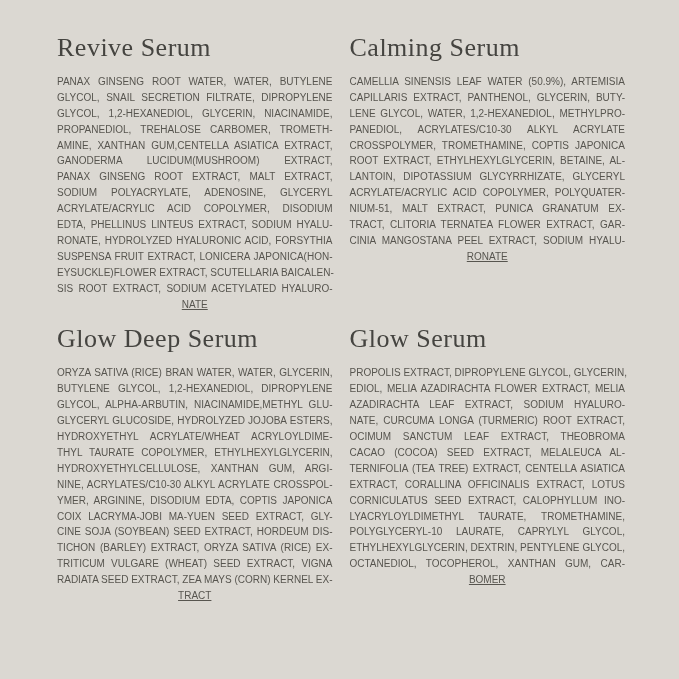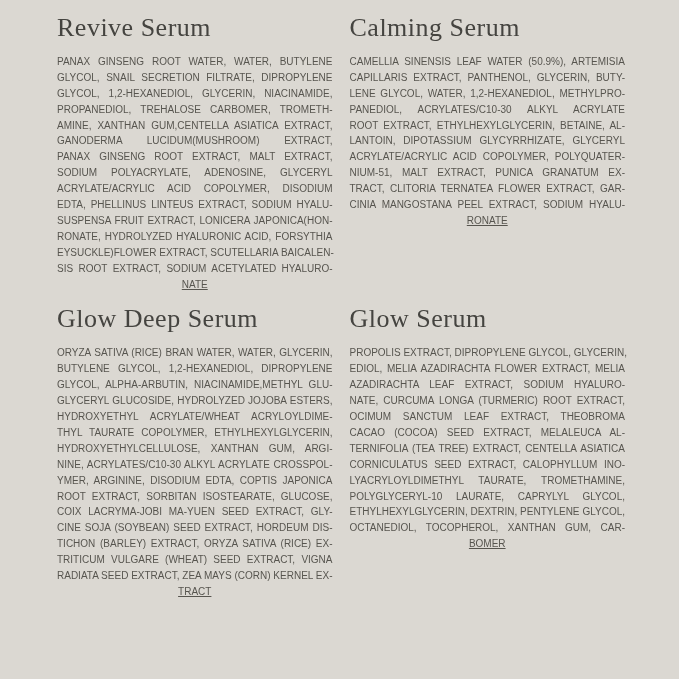--- a/index.html
+++ b/index.html
@@ -5,21 +5,21 @@
   html, body { margin: 0; padding: 0; }
   body {
     width: 679px; height: 679px;
     background: #dbd8d2;
     font-family: "Liberation Sans", sans-serif;
     overflow: hidden;
   }
   .page {
     box-sizing: border-box;
     width: 679px; height: 679px;
-    padding: 13px 54px 0 57px;
+    padding: 33px 54px 0 57px;
     display: grid;
     grid-template-columns: 1fr 1fr;
     column-gap: 17px;
     row-gap: 12px;
     align-content: start;
     align-items: start;
   }
   .serum-section { min-width: 0; }
   .serum-title {
     font-family: "Liberation Serif", serif;
@@ -55,35 +55,36 @@
         <div class="line">PANAX GINSENG ROOT WATER, WATER, BUTYLENE</div>
         <div class="line">GLYCOL, SNAIL SECRETION FILTRATE, DIPROPYLENE</div>
         <div class="line">GLYCOL, 1,2-HEXANEDIOL, GLYCERIN, NIACINAMIDE,</div>
         <div class="line">PROPANEDIOL, TREHALOSE CARBOMER, TROMETH-</div>
         <div class="line">AMINE, XANTHAN GUM,CENTELLA ASIATICA EXTRACT,</div>
         <div class="line">GANODERMA LUCIDUM(MUSHROOM) EXTRACT,</div>
         <div class="line">PANAX GINSENG ROOT EXTRACT, MALT EXTRACT,</div>
         <div class="line">SODIUM POLYACRYLATE, ADENOSINE, GLYCERYL</div>
         <div class="line">ACRYLATE/ACRYLIC ACID COPOLYMER, DISODIUM</div>
         <div class="line">EDTA, PHELLINUS LINTEUS EXTRACT, SODIUM HYALU-</div>
+        <div class="line">RONATE, HYDROLYZED HYALURONIC ACID, FORSYTHIA</div>
         <div class="line">SUSPENSA FRUIT EXTRACT, LONICERA JAPONICA(HON-</div>
-        <div class="line">RONATE, HYDROLYZED HYALURONIC ACID, FORSYTHIA</div>
         <div class="line">EYSUCKLE)FLOWER EXTRACT, SCUTELLARIA BAICALEN-</div>
         <div class="line">SIS ROOT EXTRACT, SODIUM ACETYLATED HYALURO-</div>
         <div class="line last">NATE</div>
       </div>
   </section>
 
   <section class="serum-section">
     <h2 class="serum-title">Calming Serum</h2>
     <div class="ingredients">
         <div class="line">CAMELLIA SINENSIS LEAF WATER (50.9%), ARTEMISIA</div>
         <div class="line">CAPILLARIS EXTRACT, PANTHENOL, GLYCERIN, BUTY-</div>
         <div class="line">LENE GLYCOL, WATER, 1,2-HEXANEDIOL, METHYLPRO-</div>
         <div class="line">PANEDIOL, ACRYLATES/C10-30 ALKYL ACRYLATE</div>
+        <div class="line">CROSSPOLYMER, TROMETHAMINE, COPTIS JAPONICA</div>
         <div class="line">ROOT EXTRACT, ETHYLHEXYLGLYCERIN, BETAINE, AL-</div>
         <div class="line">LANTOIN, DIPOTASSIUM GLYCYRRHIZATE, GLYCERYL</div>
         <div class="line">ACRYLATE/ACRYLIC ACID COPOLYMER, POLYQUATER-</div>
         <div class="line">NIUM-51, MALT EXTRACT, PUNICA GRANATUM EX-</div>
         <div class="line">TRACT, CLITORIA TERNATEA FLOWER EXTRACT, GAR-</div>
         <div class="line">CINIA MANGOSTANA PEEL EXTRACT, SODIUM HYALU-</div>
         <div class="line last">RONATE</div>
       </div>
   </section>
 
@@ -92,40 +93,40 @@
     <div class="ingredients">
         <div class="line">ORYZA SATIVA (RICE) BRAN WATER, WATER, GLYCERIN,</div>
         <div class="line">BUTYLENE GLYCOL, 1,2-HEXANEDIOL, DIPROPYLENE</div>
         <div class="line">GLYCOL, ALPHA-ARBUTIN, NIACINAMIDE,METHYL GLU-</div>
         <div class="line">GLYCERYL GLUCOSIDE, HYDROLYZED JOJOBA ESTERS,</div>
         <div class="line">HYDROXYETHYL ACRYLATE/WHEAT ACRYLOYLDIME-</div>
         <div class="line">THYL TAURATE COPOLYMER, ETHYLHEXYLGLYCERIN,</div>
         <div class="line">HYDROXYETHYLCELLULOSE, XANTHAN GUM, ARGI-</div>
         <div class="line">NINE, ACRYLATES/C10-30 ALKYL ACRYLATE CROSSPOL-</div>
         <div class="line">YMER, ARGININE, DISODIUM EDTA, COPTIS JAPONICA</div>
-        <div class="line">ROOT EXTRACT, SORBITAN ISOSTEARATE, GLUCOSE,</div>
         <div class="line">COIX LACRYMA-JOBI MA-YUEN SEED EXTRACT, GLY-</div>
         <div class="line">CINE SOJA (SOYBEAN) SEED EXTRACT, HORDEUM DIS-</div>
         <div class="line">TICHON (BARLEY) EXTRACT, ORYZA SATIVA (RICE) EX-</div>
         <div class="line">TRITICUM VULGARE (WHEAT) SEED EXTRACT, VIGNA</div>
         <div class="line">RADIATA SEED EXTRACT, ZEA MAYS (CORN) KERNEL EX-</div>
         <div class="line last">TRACT</div>
       </div>
   </section>
 
   <section class="serum-section">
     <h2 class="serum-title">Glow Serum</h2>
     <div class="ingredients">
         <div class="line">PROPOLIS EXTRACT, DIPROPYLENE GLYCOL, GLYCERIN,</div>
         <div class="line">EDIOL, MELIA AZADIRACHTA FLOWER EXTRACT, MELIA</div>
         <div class="line">AZADIRACHTA LEAF EXTRACT, SODIUM HYALURO-</div>
         <div class="line">NATE, CURCUMA LONGA (TURMERIC) ROOT EXTRACT,</div>
         <div class="line">OCIMUM SANCTUM LEAF EXTRACT, THEOBROMA</div>
         <div class="line">CACAO (COCOA) SEED EXTRACT, MELALEUCA AL-</div>
         <div class="line">TERNIFOLIA (TEA TREE) EXTRACT, CENTELLA ASIATICA</div>
+        <div class="line">EXTRACT, CORALLINA OFFICINALIS EXTRACT, LOTUS</div>
         <div class="line">CORNICULATUS SEED EXTRACT, CALOPHYLLUM INO-</div>
         <div class="line">LYACRYLOYLDIMETHYL TAURATE, TROMETHAMINE,</div>
         <div class="line">POLYGLYCERYL-10 LAURATE, CAPRYLYL GLYCOL,</div>
         <div class="line">ETHYLHEXYLGLYCERIN, DEXTRIN, PENTYLENE GLYCOL,</div>
         <div class="line">OCTANEDIOL, TOCOPHEROL, XANTHAN GUM, CAR-</div>
         <div class="line last">BOMER</div>
       </div>
   </section>
 
 </div>

